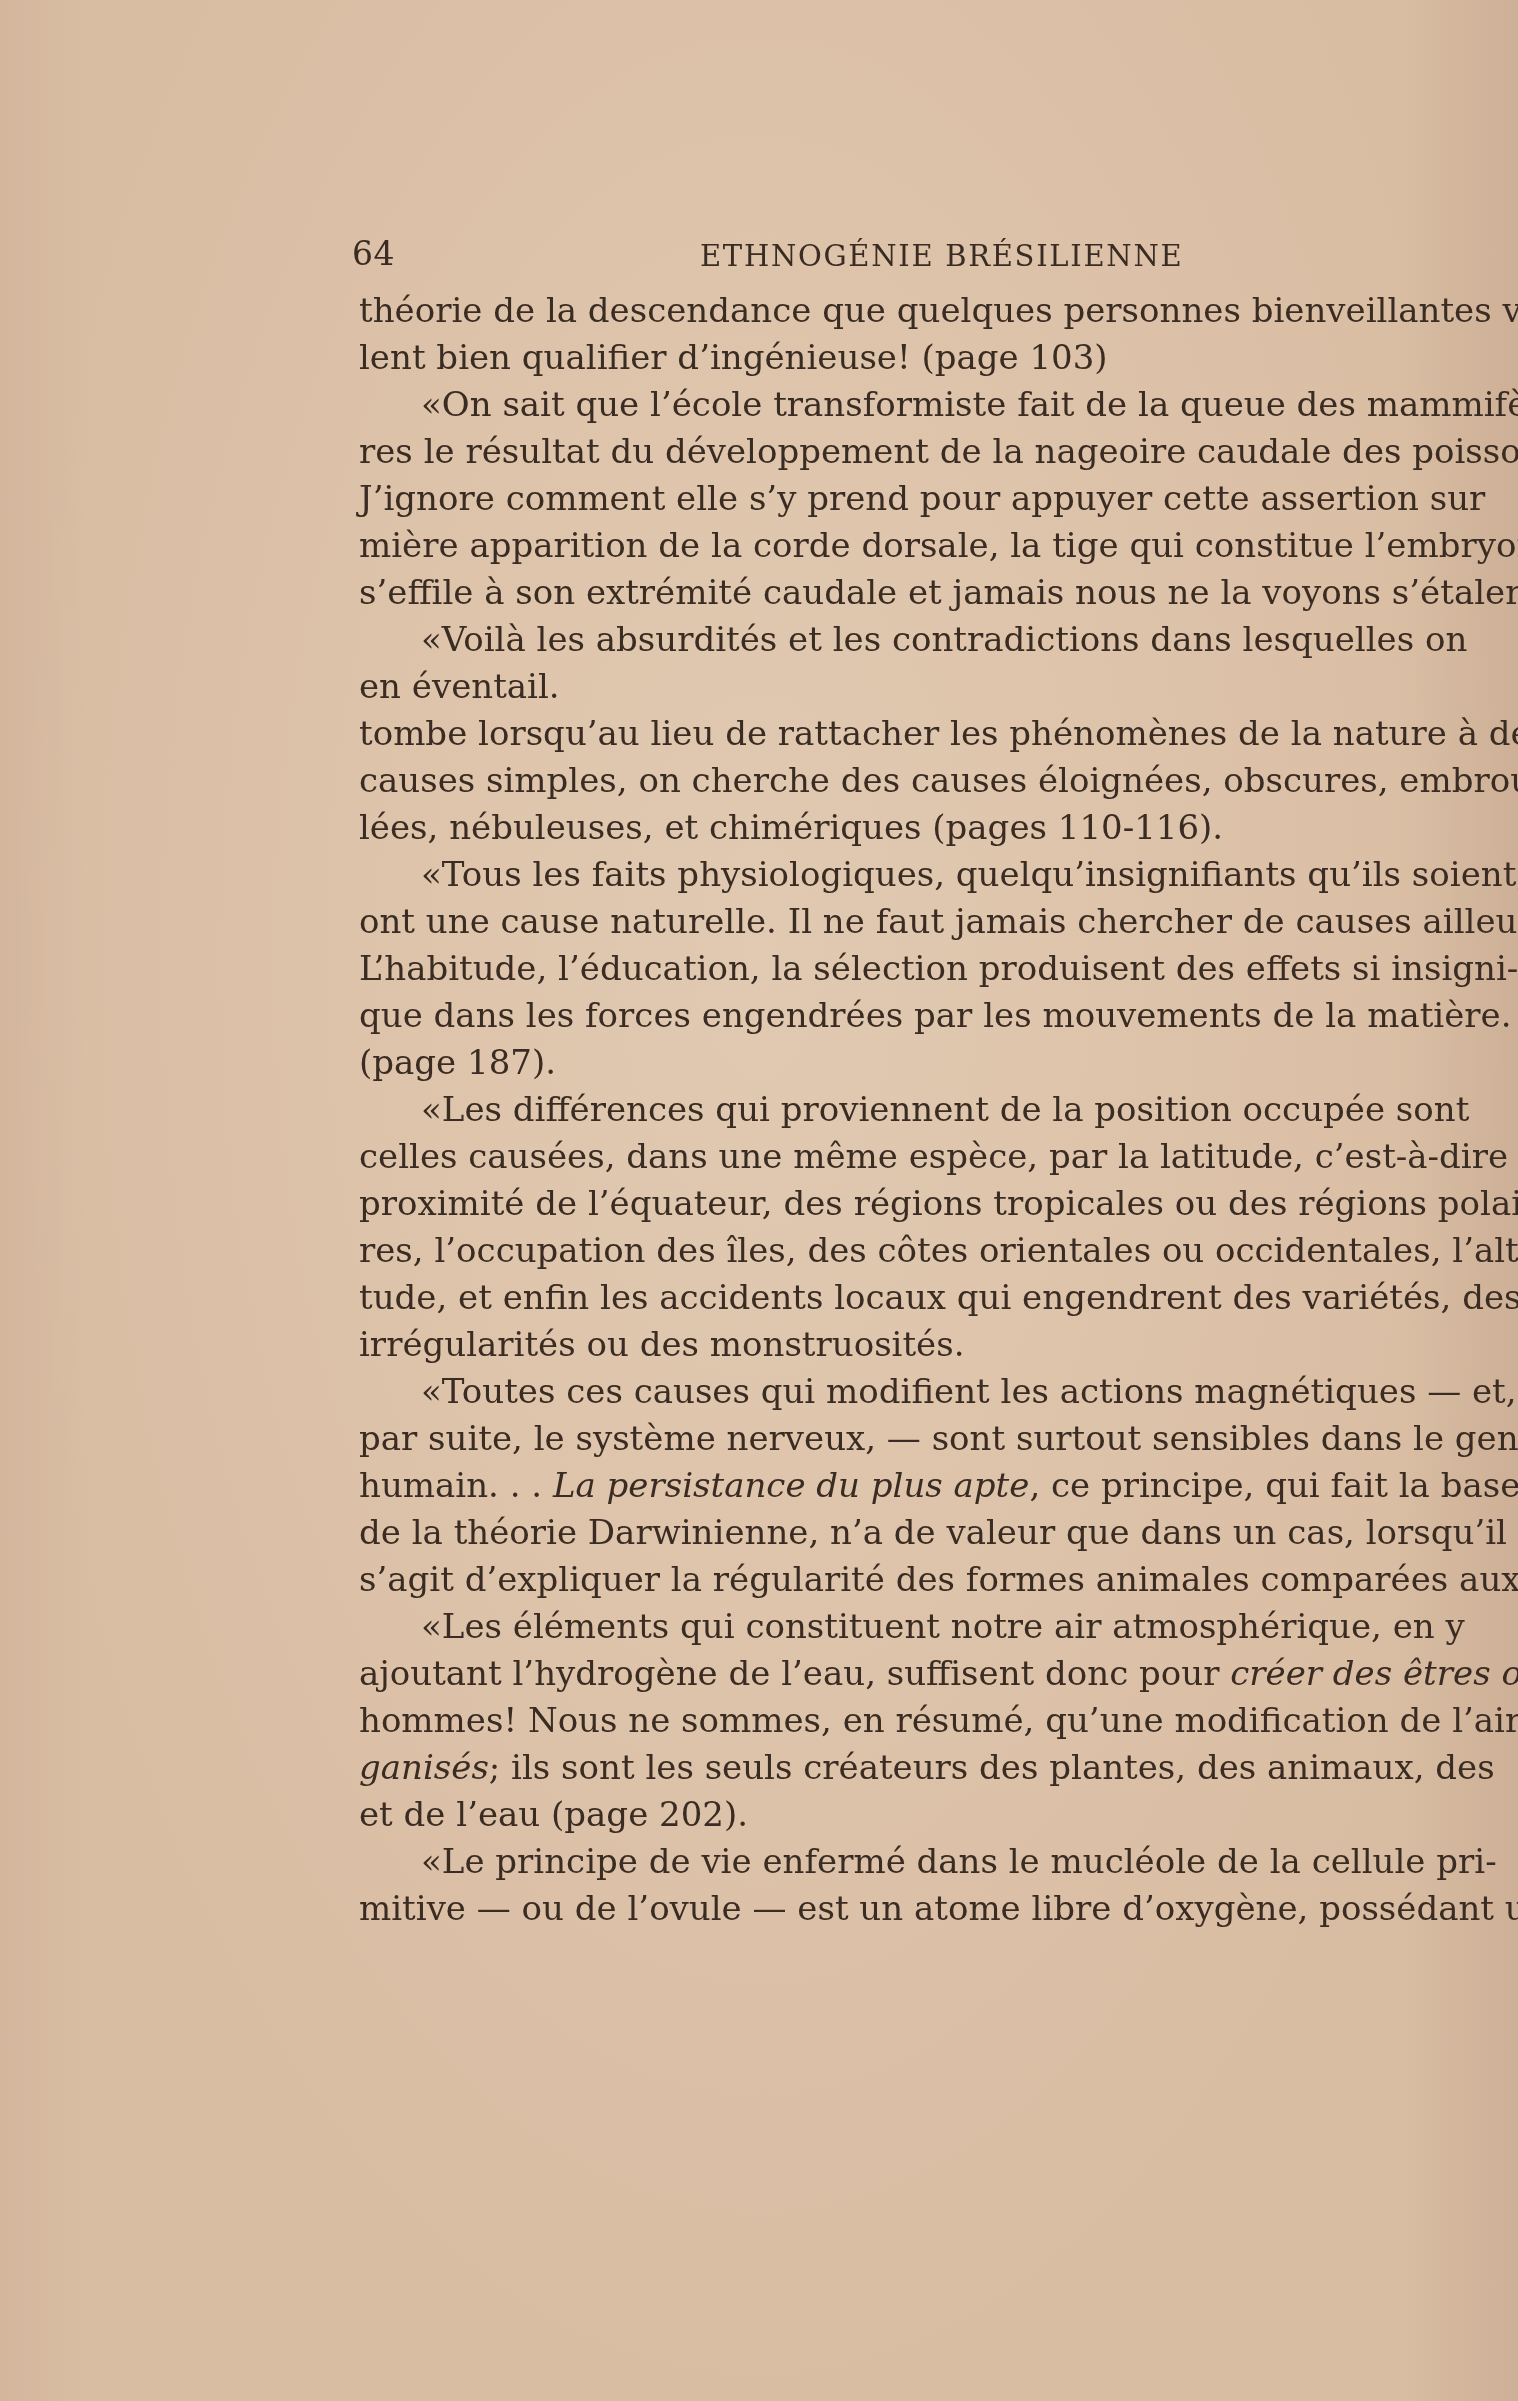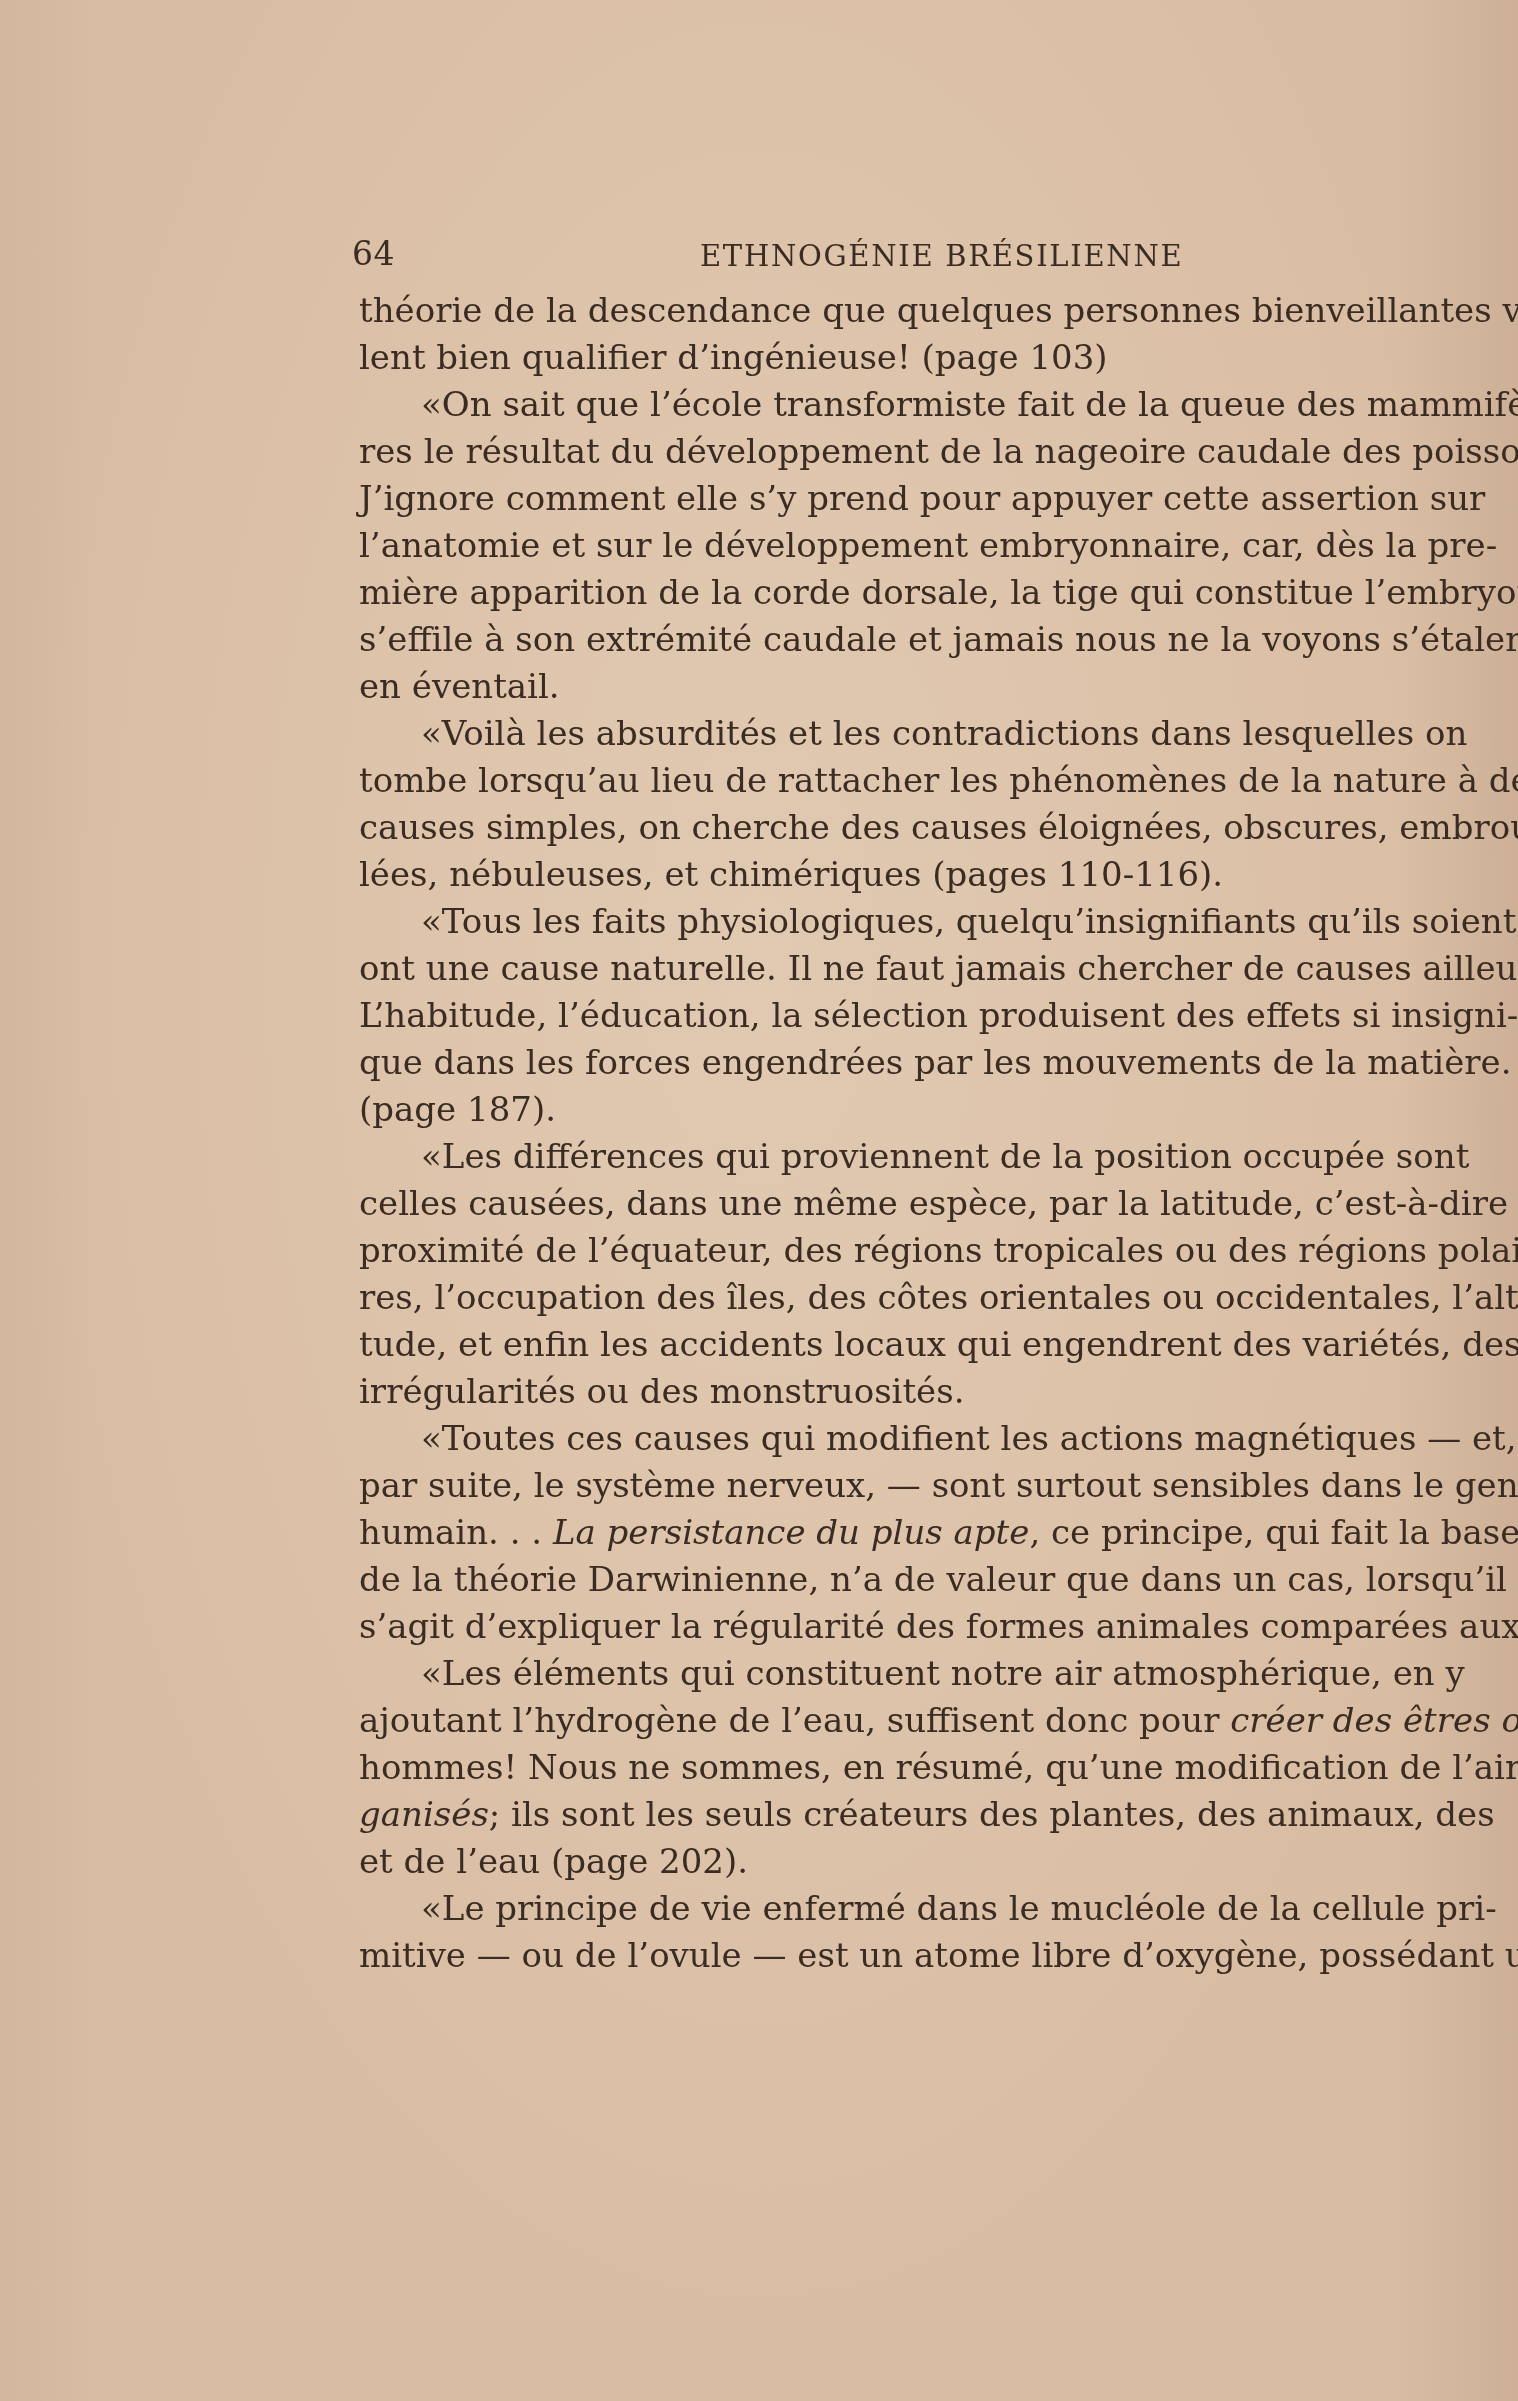--- a/index.html
+++ b/index.html
@@ -81,25 +81,24 @@
   <div class="header">
     <span class="page-number">64</span>
     <span class="running-title">ETHNOGÉNIE BRÉSILIENNE</span>
   </div>
   <div class="body-text" id="body-text">
       <span class="line"><span>théorie de la descendance que quelques personnes bienveillantes veu-</span></span>
       <span class="line last"><span>lent bien qualifier d’ingénieuse! (page 103)</span></span>
       <span class="line indent"><span>«On sait que l’école transformiste fait de la queue des mammifè-</span></span>
       <span class="line"><span>res le résultat du développement de la nageoire caudale des poissons.</span></span>
       <span class="line"><span>J’ignore comment elle s’y prend pour appuyer cette assertion sur</span></span>
-      <span class="line"><span>l’anatomie et sur le développement embryonnaire, car, dès la pre-</span></span>
       <span class="line"><span>mière apparition de la corde dorsale, la tige qui constitue l’embryon</span></span>
       <span class="line"><span>s’effile à son extrémité caudale et jamais nous ne la voyons s’étaler</span></span>
+      <span class="line indent"><span>«Voilà les absurdités et les contradictions dans lesquelles on</span></span>
       <span class="line last"><span>en éventail.</span></span>
-      <span class="line indent"><span>«Voilà les absurdités et les contradictions dans lesquelles on</span></span>
       <span class="line"><span>tombe lorsqu’au lieu de rattacher les phénomènes de la nature à des</span></span>
       <span class="line"><span>causes simples, on cherche des causes éloignées, obscures, embrouil-</span></span>
       <span class="line last"><span>lées, nébuleuses, et chimériques (pages 110-116).</span></span>
       <span class="line indent"><span>«Tous les faits physiologiques, quelqu’insignifiants qu’ils soient,</span></span>
       <span class="line"><span>ont une cause naturelle. Il ne faut jamais chercher de causes ailleurs</span></span>
       <span class="line"><span>L’habitude, l’éducation, la sélection produisent des effets si insigni-</span></span>
       <span class="line"><span>que dans les forces engendrées par les mouvements de la matière.</span></span>
       <span class="line last"><span>(page 187).</span></span>
       <span class="line indent"><span>«Les différences qui proviennent de la position occupée sont</span></span>
       <span class="line"><span>celles causées, dans une même espèce, par la latitude, c’est-à-dire la</span></span>

